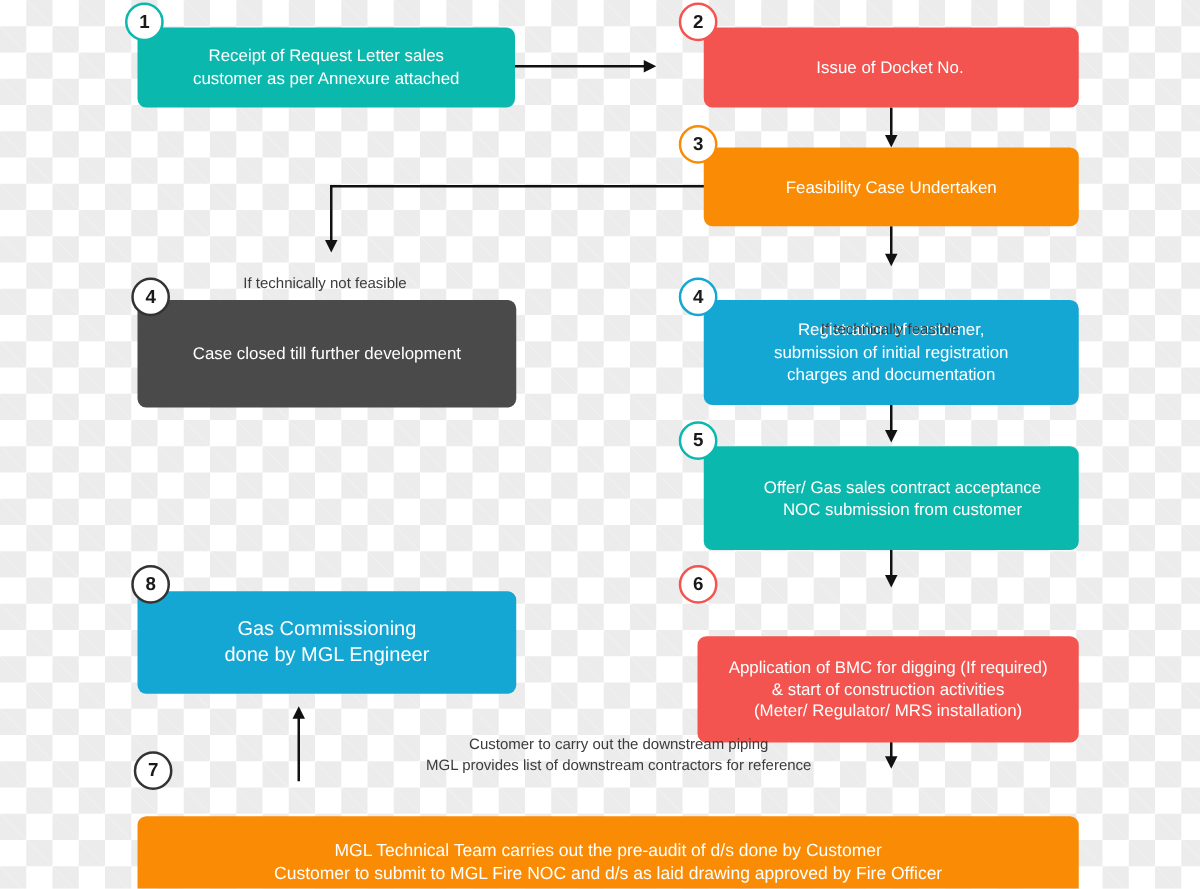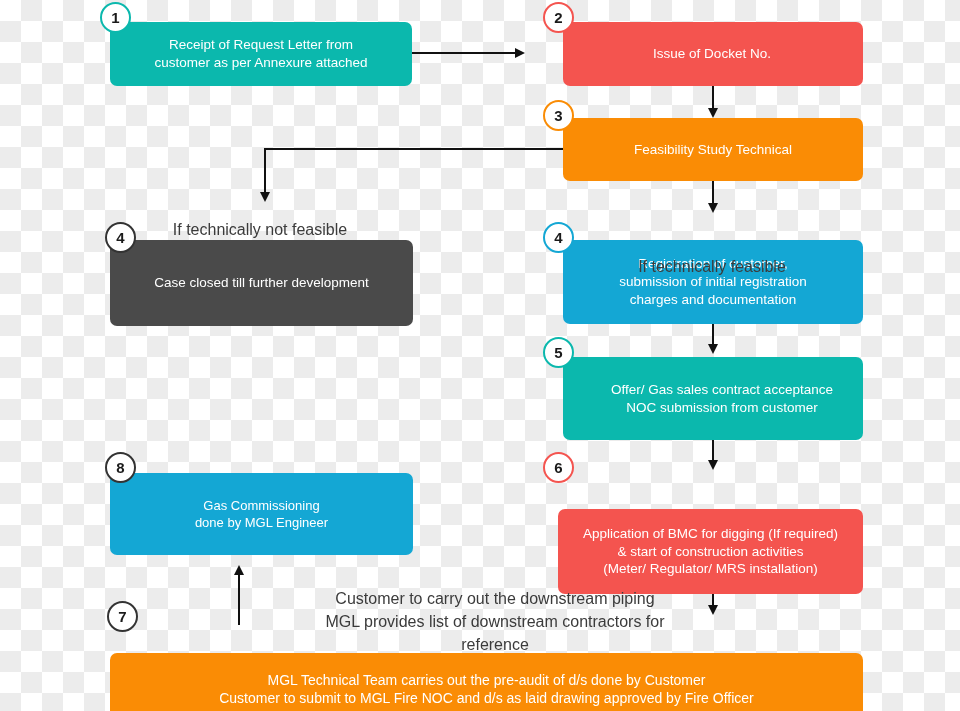--- a/index.html
+++ b/index.html
@@ -84,21 +84,21 @@
   }
   .arrow-right {
     border-top: 5px solid transparent;
     border-bottom: 5px solid transparent;
     border-left: 10px solid #111111;
   }
 
   
   .caption {
     position: absolute;
-    font-size: 16px;
+    font-size: 12px;
     line-height: 1.45;
     color: #3b3b3b;
     text-align: center;
     white-space: pre-line;
     z-index: 3;
   }
 </style>
 </head>
 <body>
 
@@ -151,30 +151,30 @@
       <span>6</span>
     </div>
   <div class="badge" style="left:107px; top:601px; border-color:#333333;">
       <span>7</span>
     </div>
   <div class="badge" style="left:105px; top:452px; border-color:#333333;">
       <span>8</span>
     </div>
 
   <div class="node" style="left:110px; top:22px;  width:302px; height:64px;  background:#0bb8ad;">
-    <span>Receipt of Request Letter from
+    <span>Receipt of Request Letter sales
 customer as per Annexure attached</span>
   </div>
 
   <div class="node" style="left:563px; top:22px;  width:300px; height:64px;  background:#f4544f;padding-left:12px;">
     <span>Issue of Docket No.</span>
   </div>
 
   <div class="node" style="left:563px; top:118px; width:300px; height:63px;  background:#fa8c05;">
-    <span>Feasibility Study Technical</span>
+    <span>Feasibility Case Undertaken</span>
   </div>
 
   <div class="node" style="left:110px; top:240px; width:303px; height:86px;  background:#4a4a4a;">
     <span>Case closed till further development</span>
   </div>
 
   <div class="node" style="left:563px; top:240px; width:300px; height:84px;  background:#14a7d4;text-align:center;">
     <span>Registration of customer,
 submission of initial registration
 charges and documentation</span>
@@ -189,21 +189,21 @@
     <span>Application of BMC for digging (If required)
 &amp; start of construction activities
 (Meter/ Regulator/ MRS installation)</span>
   </div>
 
   <div class="node" style="left:110px; top:653px; width:753px; height:72px;  background:#fa8c05; font-size:14px;">
     <span>MGL Technical Team carries out the pre-audit of d/s done by Customer
 Customer to submit to MGL Fire NOC and d/s as laid drawing approved by Fire Officer</span>
   </div>
 
-  <div class="node" style="left:110px; top:473px; width:303px; height:82px;  background:#14a7d4; font-size:13px;">
+  <div class="node" style="left:110px; top:473px; width:303px; height:82px;  background:#14a7d4; font-size:16px;">
     <span>Gas Commissioning
 done by MGL Engineer</span>
   </div>
 
   <div class="caption" style="left:160px; top:218px; width:200px;">If technically not feasible</div>
 
   <div class="caption" style="left:617px; top:218px; width:190px;margin-top:37px;">If technically feasible</div>
 
   <div class="caption" style="left:300px; top:587px; width:390px;">Customer to carry out the downstream piping
 MGL provides list of downstream contractors for reference</div>

